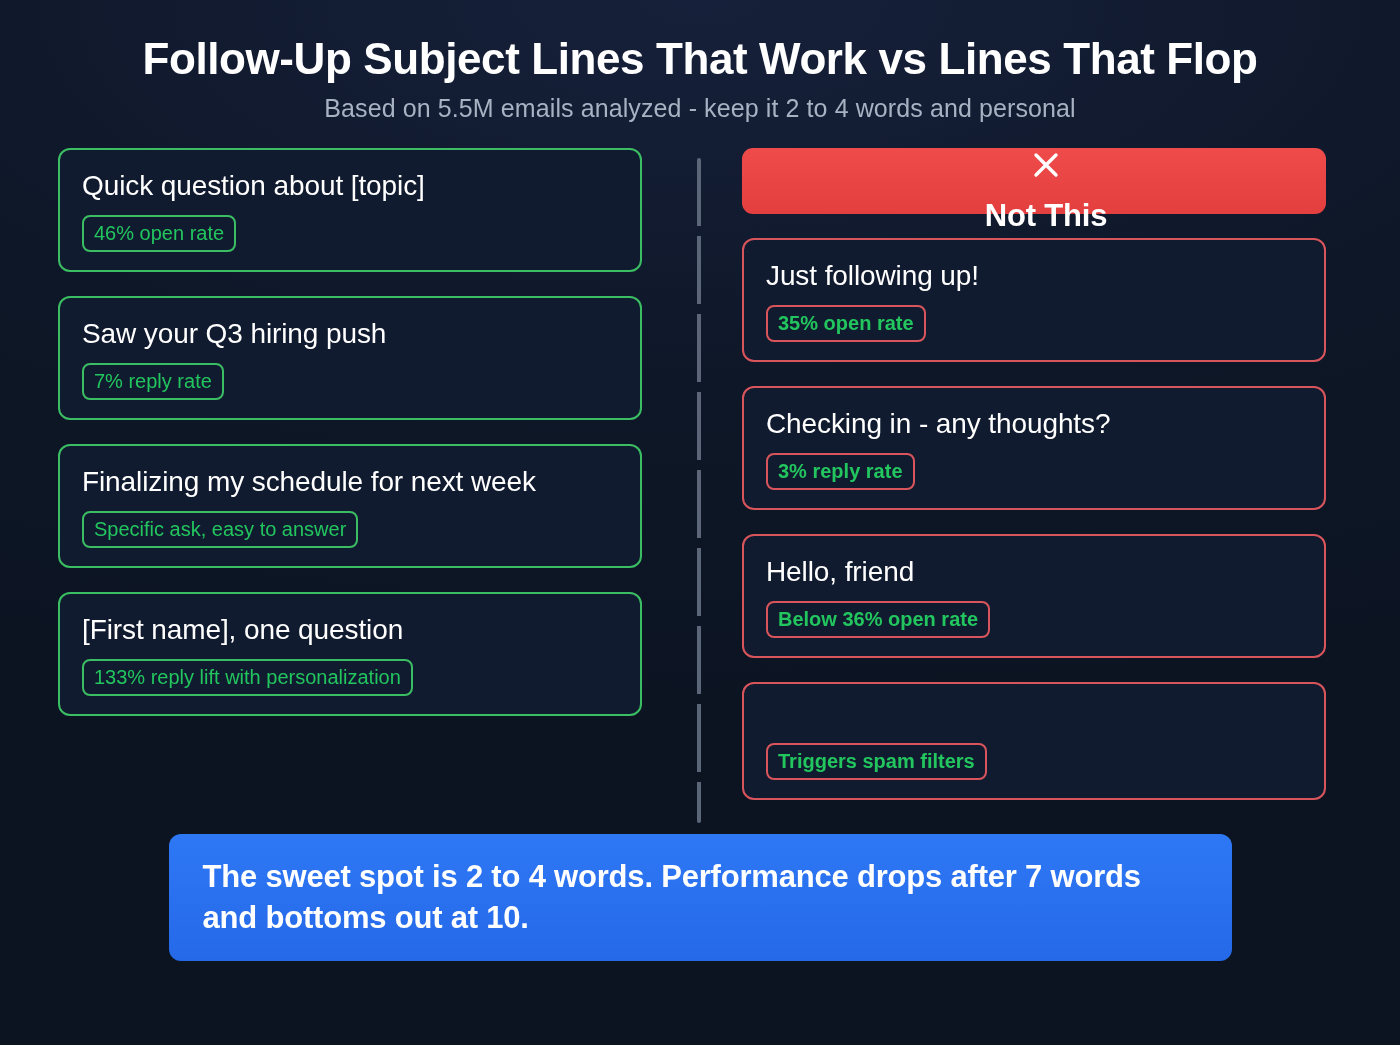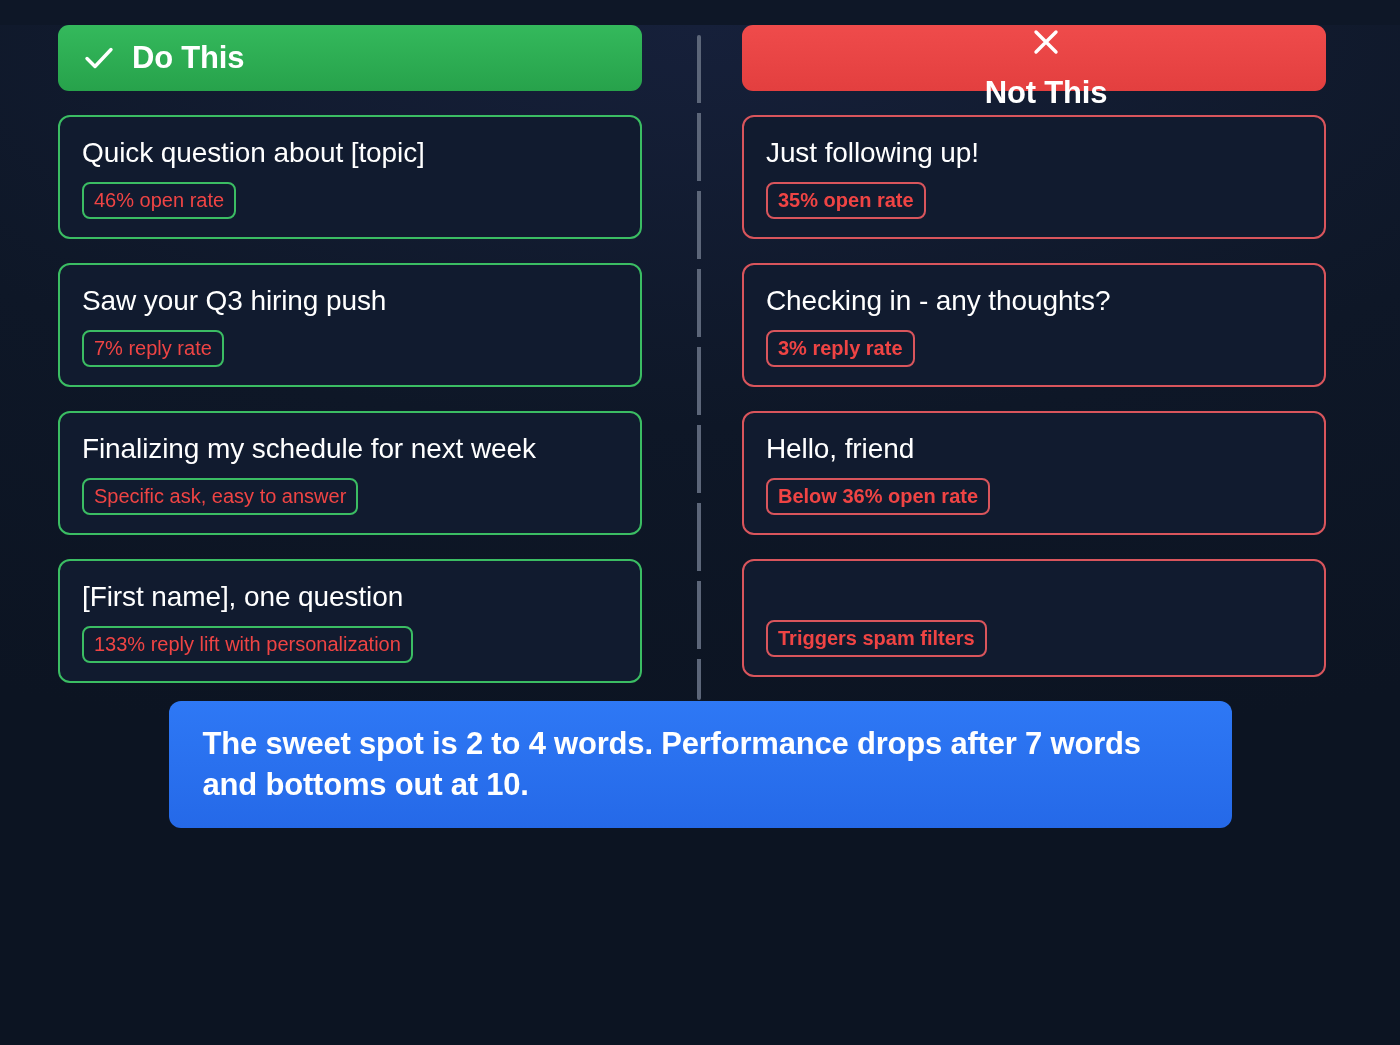--- a/index.html
+++ b/index.html
@@ -142,31 +142,31 @@
     letter-spacing: -0.1px;
   }
 
   .badge {
     align-self: flex-start;
     margin-top: 13px;
     border: 2px solid transparent;
     border-radius: 8px;
     padding: 4px 10px 5px 10px;
     font-size: 20px;
-    color: #ef4444;
+    color: #22c55e;
     line-height: 1.2;
     white-space: nowrap;
   }
 
   .card.good .badge { border-color: #3bbd63; }
   .card.bad  .badge { border-color: #d9555c; font-weight: bold; }
 
   
   .footer {
-    margin: 18px auto 0 auto;
+    margin: 34px auto 0 auto;
     width: 1063px;
     min-height: 127px;
     border-radius: 12px;
     background: linear-gradient(180deg, #2e78f5 0%, #2569e8 100%);
     display: flex;
     align-items: center;
     padding: 16px 34px;
   }
 
   .footer-text {
@@ -175,35 +175,31 @@
     color: #ffffff;
     line-height: 1.32;
     letter-spacing: -0.2px;
   }
 </style>
 </head>
 <body>
 
 <div class="poster">
 
+  <div class="header">
+    <h1 class="title">Follow-Up Subject Lines That Work vs Lines That Flop</h1>
+    <p class="subtitle">Based on 5.5M emails analyzed - keep it 2 to 4 words and personal</p>
+  </div>
 
   <div class="columns">
 
     <div class="divider"></div>
 
     <div class="column">
 
-      <div class="col-head good">
-        <span class="glyph">
-          <svg width="34" height="34" viewBox="0 0 34 34" fill="none">
-            <path d="M5 17.5 L13 25.5 L29 8.5" stroke="#ffffff" stroke-width="3.4" stroke-linecap="round" stroke-linejoin="round"></path>
-          </svg>
-        </span>
-        <span class="col-head-label">Do This</span>
-      </div>
 
       <div class="card good">
         <div class="card-text">Quick question about [topic]</div>
         <div class="badge">46% open rate</div>
       </div>
 
       <div class="card good">
         <div class="card-text">Saw your Q3 hiring push</div>
         <div class="badge">7% reply rate</div>
       </div>

